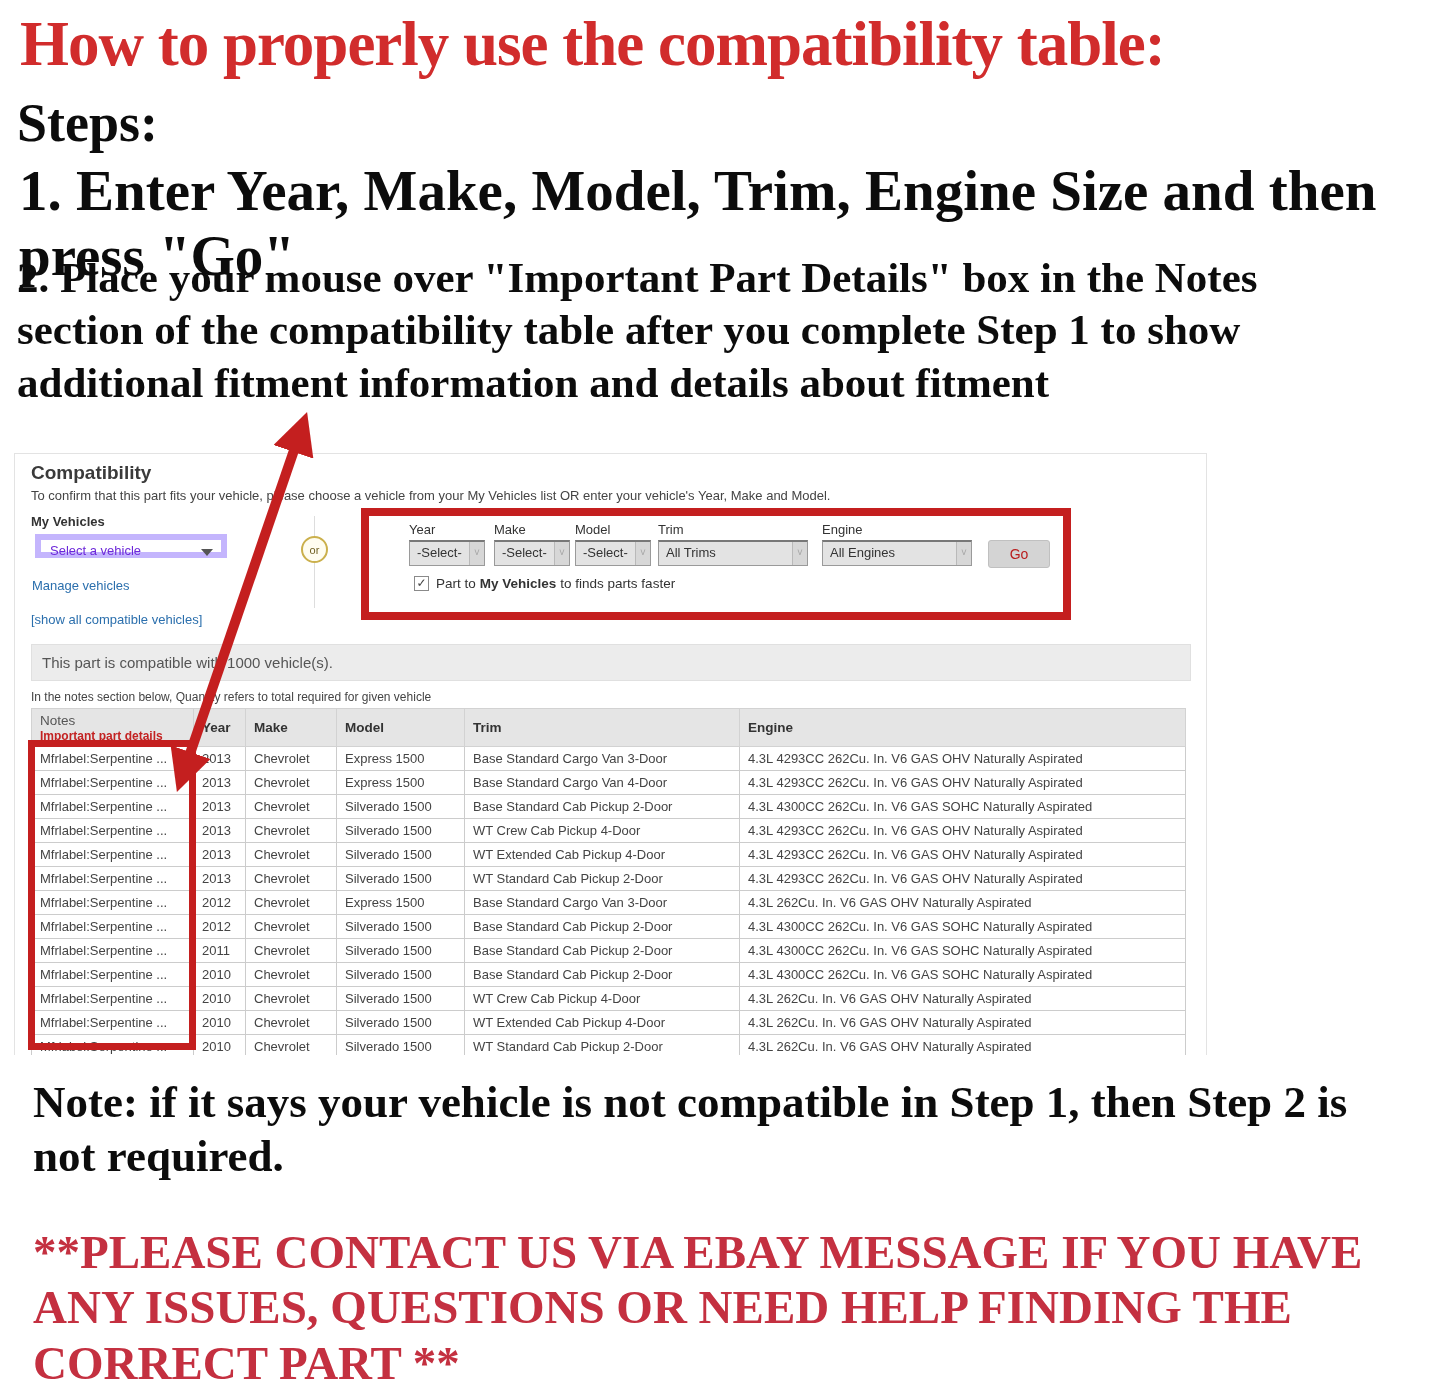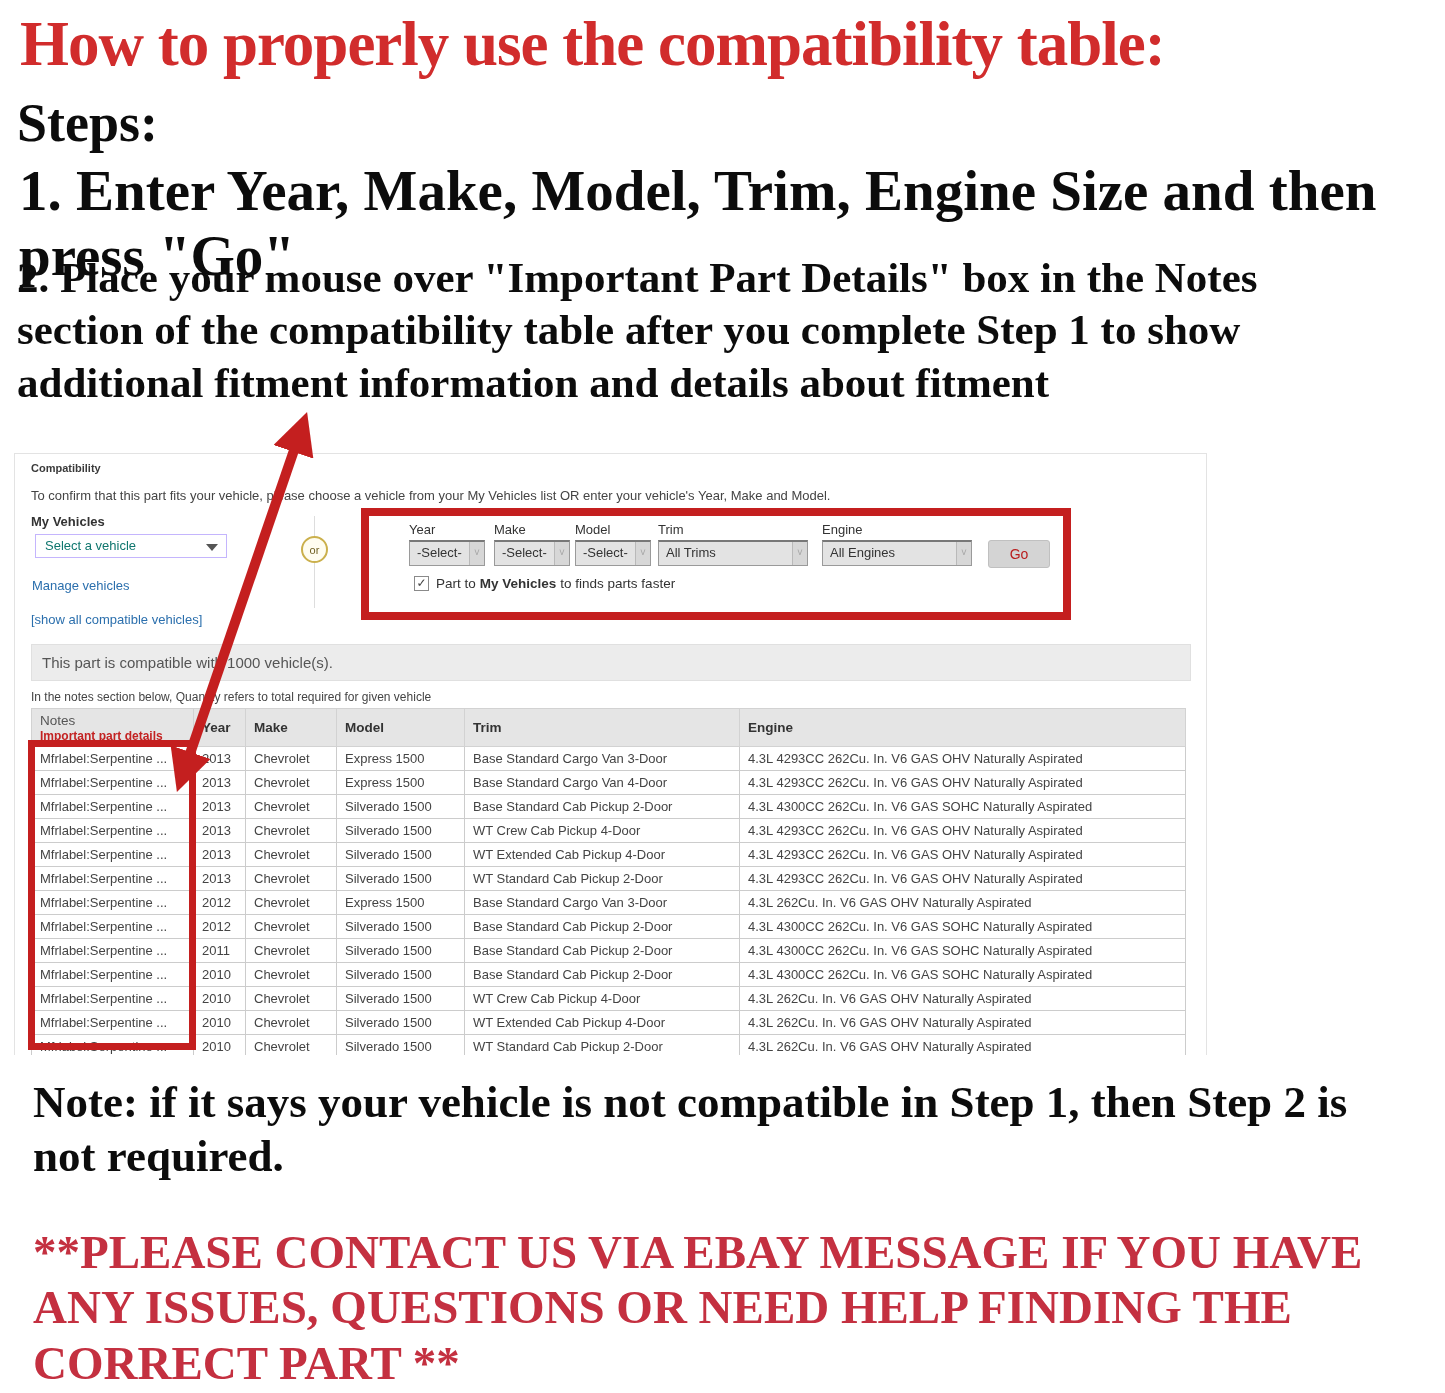--- a/index.html
+++ b/index.html
@@ -17,27 +17,27 @@
   .step2-text   { position:absolute; left:17px;  top:252px; font-size:43px; color:#0c0c0c; width:1330px; line-height:1.22; }
   .note-text    { position:absolute; left:33px;  top:1075px; font-size:45px; color:#0c0c0c; width:1350px; line-height:1.2; }
   .contact-text { position:absolute; left:33px;  top:1225px; font-size:47px; color:#c43040; width:1400px; line-height:1.18; }
 
   
   .panel {
     position:absolute; left:14px; top:453px; width:1193px; height:602px;
     background:#fff; border:1px solid #e3e3e3; border-bottom:none; overflow:hidden;
     color:#333;
   }
-  .widget-heading { position:absolute; left:16px; top:8px;  font-size:11px; font-weight:bold; color:#3a3a3a; }
+  .widget-heading { position:absolute; left:16px; top:8px;  font-size:19px; font-weight:bold; color:#3a3a3a; }
   .widget-desc    { position:absolute; left:16px; top:34px; font-size:13px; color:#444; }
   .myveh-label    { position:absolute; left:16px; top:60px; font-size:13px; font-weight:bold; color:#333; }
 
   .vehicle-select {
     position:absolute; left:20px; top:80px; width:192px; height:24px;
-    background:#fff; border:1px solid #c4b5fd; font-size:13px; color:#0f766e;
+    background:#fff; border:6px solid #c4b5fd; font-size:13px; color:#6d28d9;
     padding:3px 0 0 9px; cursor:pointer;
   }
   .vehicle-select .caret {
     position:absolute; right:8px; top:9px; width:0; height:0;
     border-left:6px solid transparent; border-right:6px solid transparent;
     border-top:7px solid #555;
   }
   .blue-link { position:absolute; font-size:13px; color:#2b6fad; cursor:pointer; text-decoration:none;margin-top:8px; }
   .link-manage  { left:17px; top:116px; }
   .link-showall { left:16px; top:150px; }

